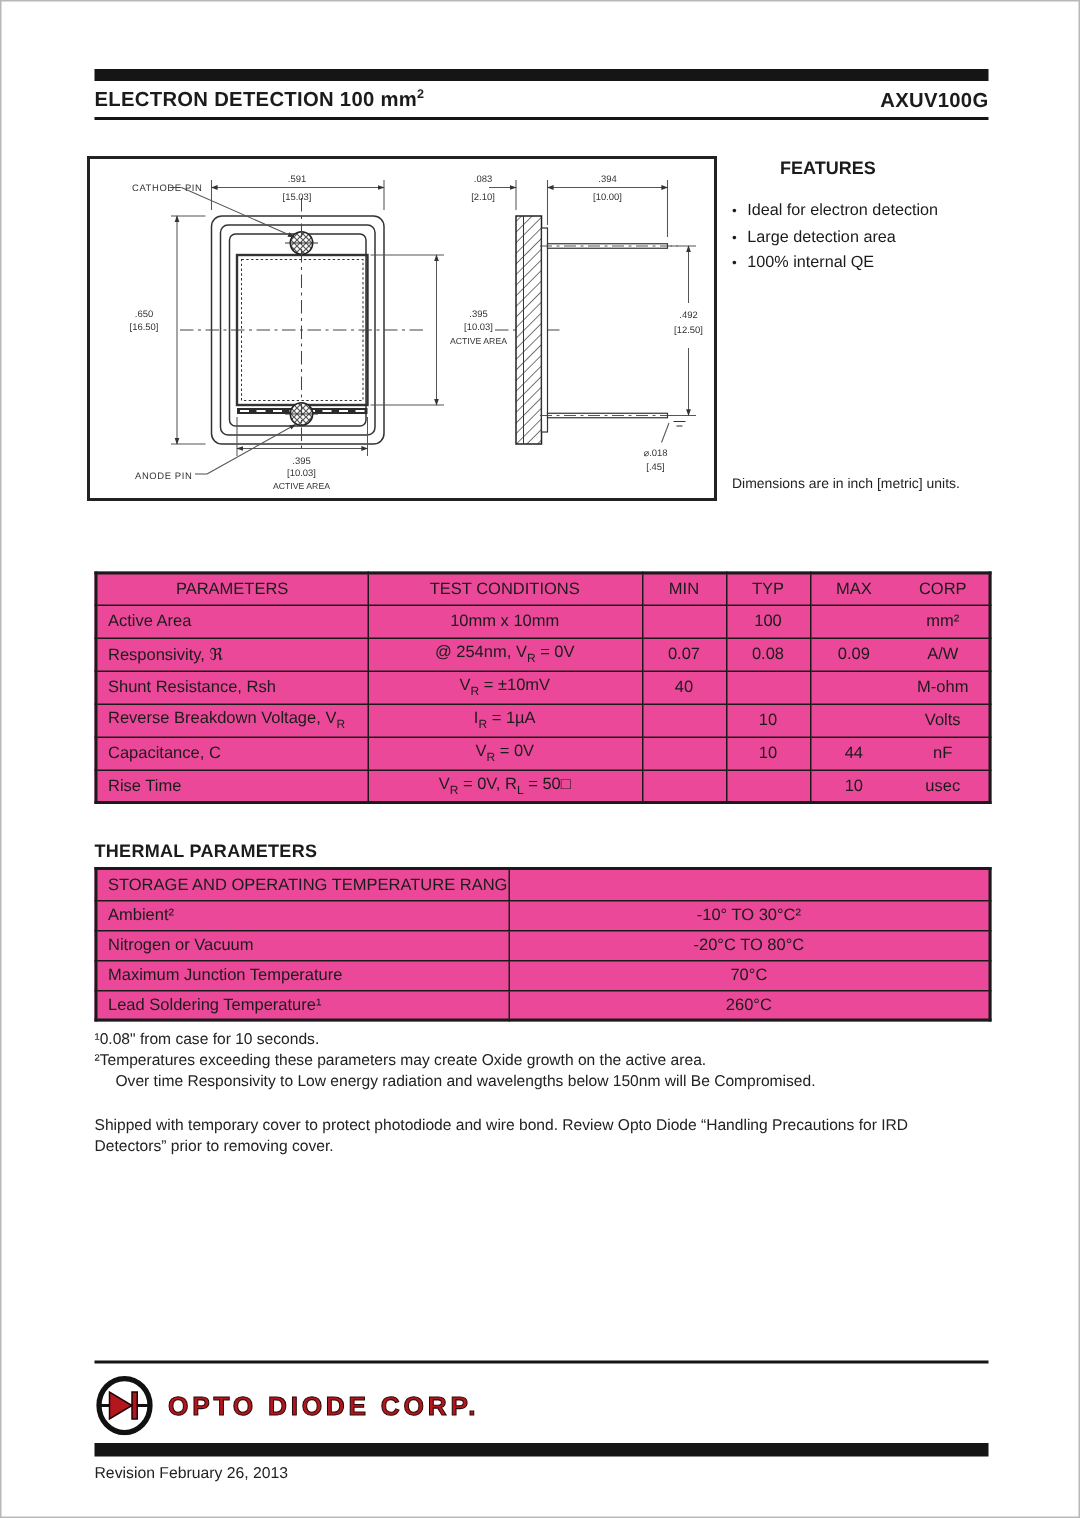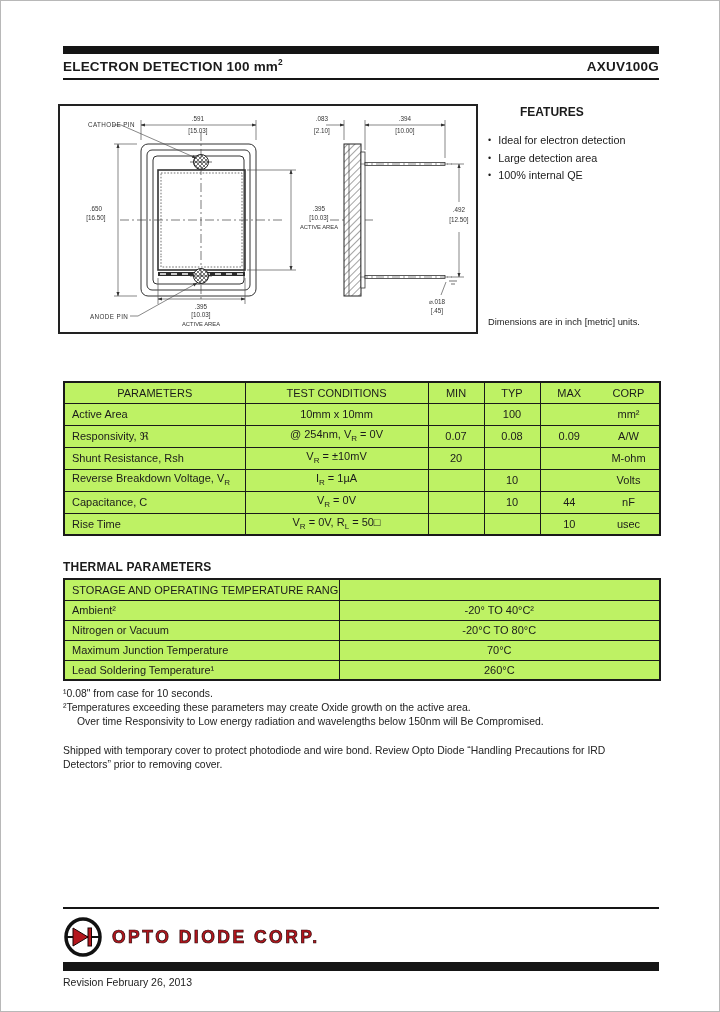--- a/index.html
+++ b/index.html
@@ -21,21 +21,21 @@
   #drawbox svg text { font-family:"Liberation Sans","DejaVu Sans",sans-serif; fill:#333; }
   
   #features { left:487px; top:104px; width:176px; }
   #features .ftitle { font-weight:bold; font-size:12px; margin-bottom:13px;padding-left:32px; }
   .fitem { display:flex; gap:7px; font-size:10.8px; line-height:17.5px; }
   .fitem .bullet { font-size:9px; }
   #dimnote { left:487px; top:316px; font-size:9.3px; color:#222; }
   
   .sech { left:62px; font-weight:bold; font-size:12px; letter-spacing:0.2px; }
   
-  table { border-collapse:collapse; position:absolute; table-layout:fixed; background:#bef264; font-size:11px; color:#1b1b1b; }
+  table { border-collapse:collapse; position:absolute; table-layout:fixed; background:#ec4899; font-size:11px; color:#1b1b1b; }
   #eo-table { left:62px; top:380px; width:596px; border:2px solid #1a1a1a; }
   #eo-table th, #eo-table td { border:1px solid #1a1a1a; font-weight:normal; text-align:center; height:22px; padding:0 2px; overflow:hidden; white-space:nowrap; }
   #eo-table tr.head th { height:21px; }
   #eo-table .p { text-align:left; padding-left:7px; }
   #eo-table .m { border-right:none; }
   #eo-table .u { border-left:none; }
   sub { font-size:8px; }
   #th-table { left:62px; top:577px; width:596px; border:2px solid #1a1a1a; }
   #th-table td { border:1px solid #1a1a1a; height:20px; padding:0 2px; overflow:hidden; white-space:nowrap; }
   #th-table .lbl { text-align:left; padding-left:7px; }
@@ -231,21 +231,21 @@
       <td class="p">Responsivity, ℜ</td>
       <td>@ 254nm, V<sub>R</sub> = 0V</td>
       <td>0.07</td>
       <td>0.08</td>
       <td class="m">0.09</td>
       <td class="u">A/W</td>
     </tr>
     <tr>
       <td class="p">Shunt Resistance, Rsh</td>
       <td>V<sub>R</sub> = ±10mV</td>
-      <td>20</td>
+      <td>40</td>
       <td></td>
       <td class="m"></td>
       <td class="u">M-ohm</td>
     </tr>
     <tr>
       <td class="p">Reverse Breakdown Voltage, V<sub>R</sub></td>
       <td>I<sub>R</sub> = 1µA</td>
       <td></td>
       <td>10</td>
       <td class="m"></td>
@@ -276,21 +276,21 @@
         <col style="width:275px">
         <col style="width:321px">
       </colgroup>
     <tbody>
         <tr class="sub">
       <td class="lbl">STORAGE AND OPERATING TEMPERATURE RANGE</td>
       <td class="val"></td>
     </tr>
     <tr>
       <td class="lbl">Ambient²</td>
-      <td class="val">-20° TO 40°C²</td>
+      <td class="val">-10° TO 30°C²</td>
     </tr>
     <tr>
       <td class="lbl">Nitrogen or Vacuum</td>
       <td class="val">-20°C TO 80°C</td>
     </tr>
     <tr>
       <td class="lbl">Maximum Junction Temperature</td>
       <td class="val">70°C</td>
     </tr>
     <tr>

